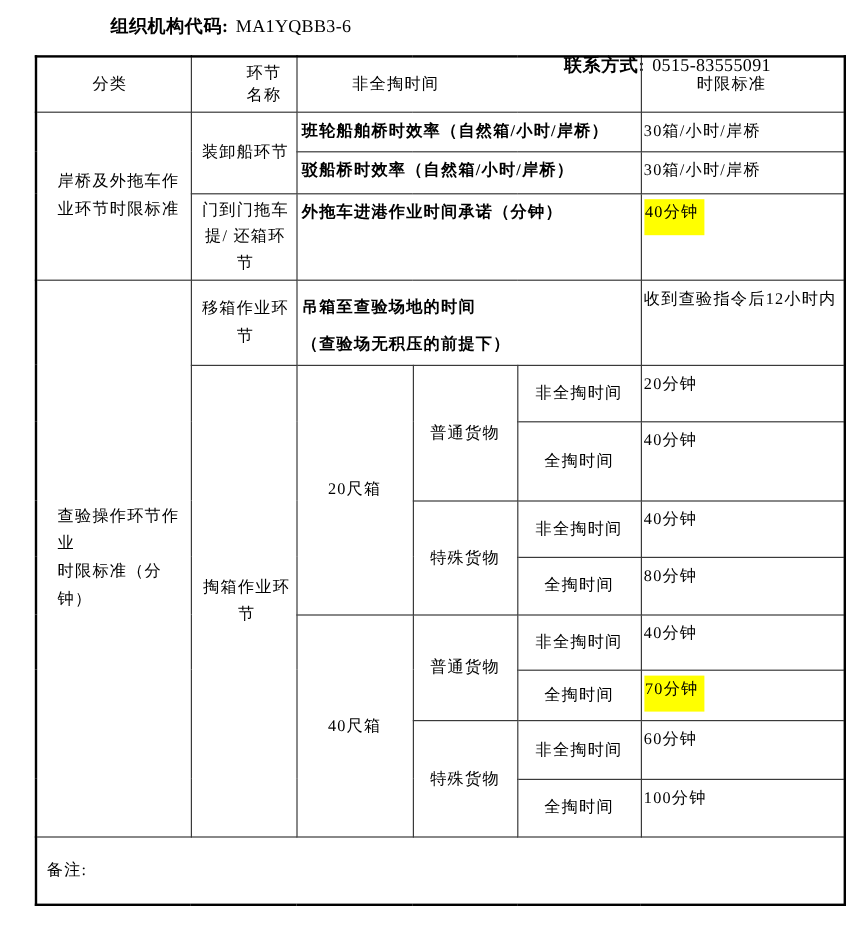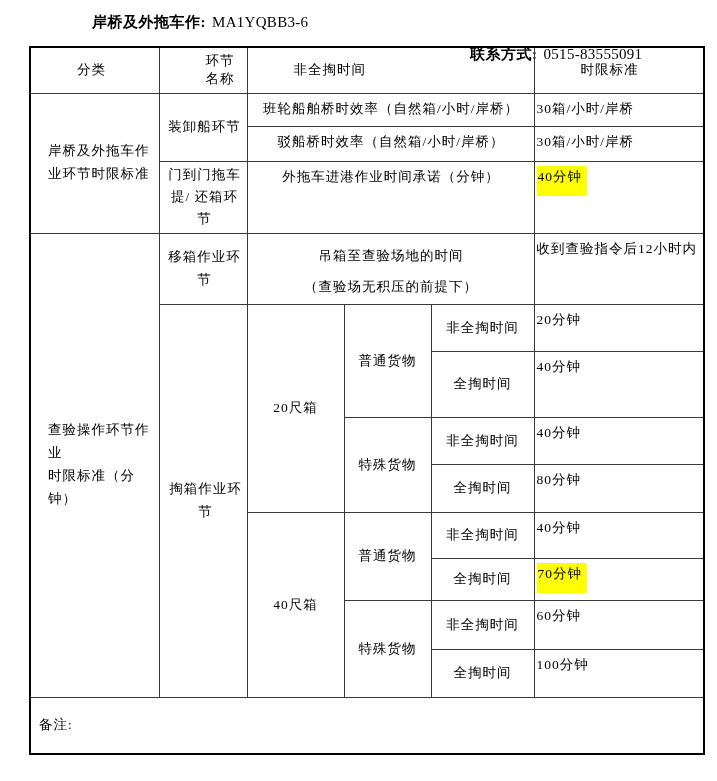--- a/index.html
+++ b/index.html
@@ -33,40 +33,40 @@
     overflow:hidden;
   }
   
   .th{ text-align:left; vertical-align:middle;padding-left:46px; }
   
   .cat{ vertical-align:middle; text-align:left; padding:0 2px 0 17px; line-height:1.7; }
   
   .stage{ vertical-align:middle; text-align:center; padding:0 1px 0 4px; line-height:1.65; }
   .stage-tight{ letter-spacing:0; padding-left:6px; }
   
-  .item{ vertical-align:top; text-align:center; padding:6px 3px 0 4px; }
+  .item{ vertical-align:top; text-align:left; padding:6px 3px 0 4px;font-weight:bold; }
   .item-tall{ line-height:2.3; }
   
   .lab{ text-align:center; vertical-align:middle; }
   
   .std-val{ vertical-align:top; text-align:left; padding:6px 2px 0 2px; }
   
   .remarks{ vertical-align:middle; text-align:left; padding-left:8px; letter-spacing:2px; }
   
   .pre{ white-space:pre-line; }
   
   .hl{ background:#ffff00; padding:3px 5px 12px 1px; }
 </style>
 </head>
 <body>
 
 <div class="page">
 
   <div class="doc-header">
-    <span class="hdr-left"><span class="hdr-label">岸桥及外拖车作:</span><span class="hdr-value">MA1YQBB3-6</span></span>
+    <span class="hdr-left"><span class="hdr-label">组织机构代码:</span><span class="hdr-value">MA1YQBB3-6</span></span>
     <span class="hdr-right"><span class="hdr-label">联系方式:</span><span class="hdr-value">0515-83555091</span></span>
   </div>
 
   <table class="std">
     <colgroup>
       <col style="width:129px">
       <col style="width:88px">
       <col style="width:97px">
       <col style="width:87px">
       <col style="width:103px">

